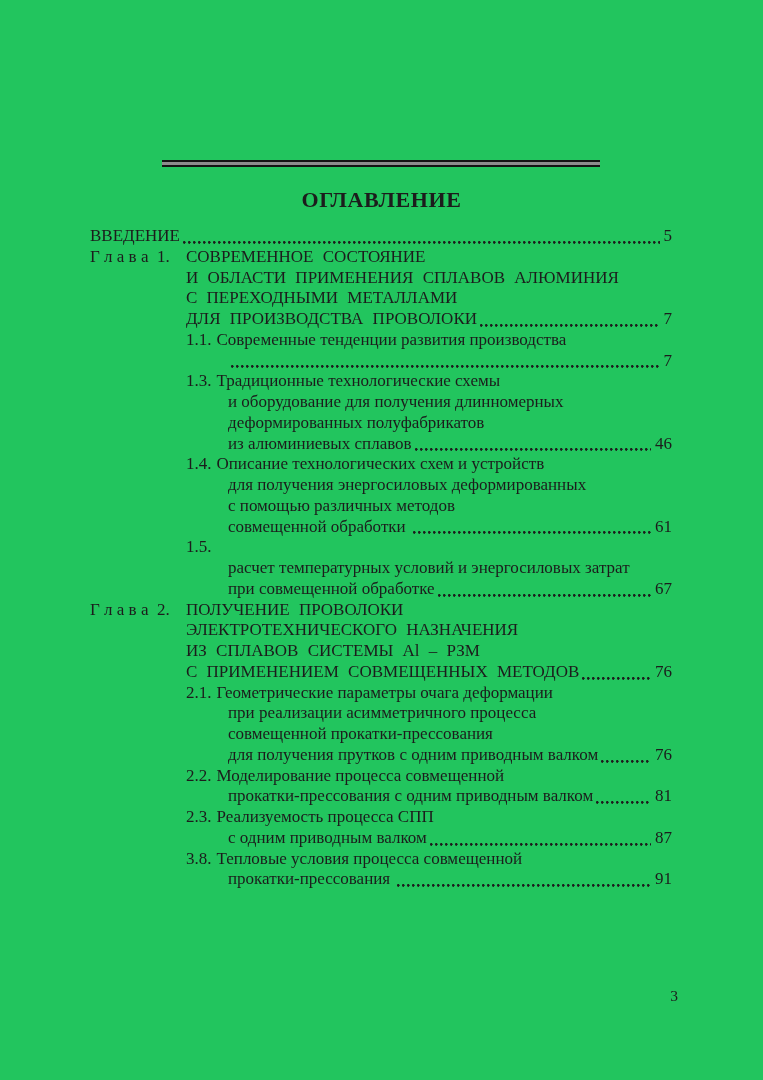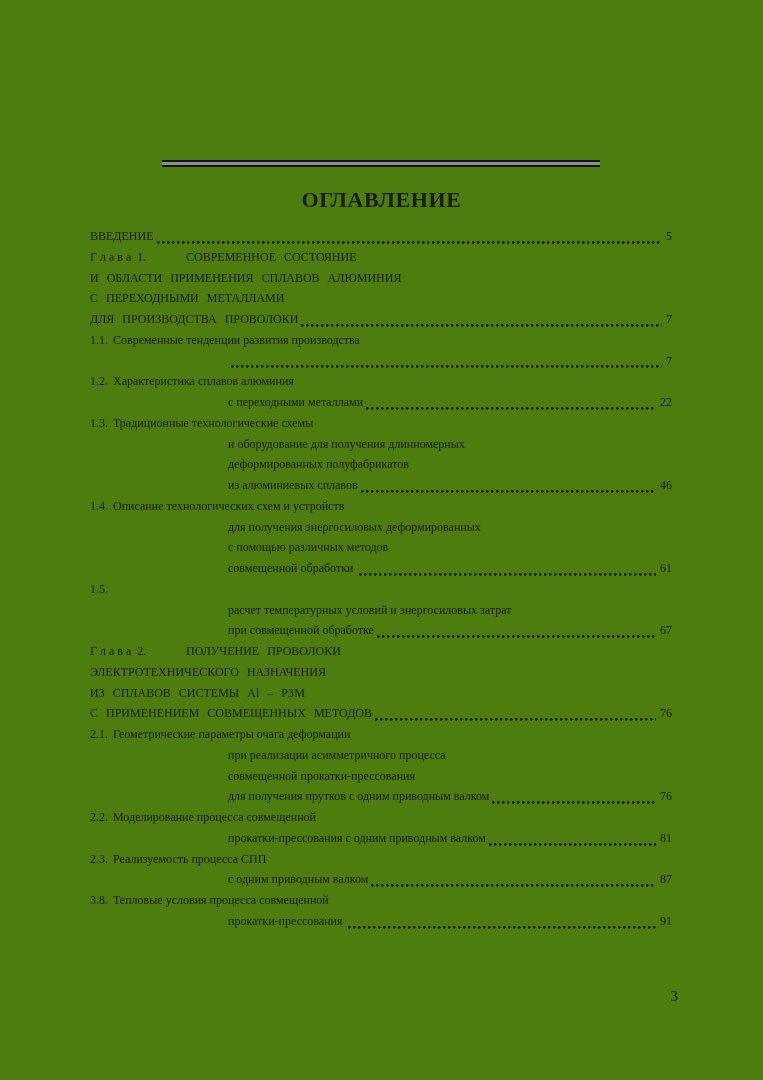--- a/index.html
+++ b/index.html
@@ -4,21 +4,21 @@
 <style>
   html, body { margin: 0; padding: 0; }
   body {
     width: 763px; height: 1080px;
     background: #ffffff;
     font-family: "Liberation Serif", "DejaVu Serif", serif;
     color: #1c1c1c;
     position: relative;
     overflow: hidden;
   }
-  .page { position: absolute; inset: 0; background: #4d7c0f; }
+  .page { position: absolute; inset: 0; background: #22c55e; }
 
   .rule {
     position: absolute;
     left: 162px; top: 160px;
     width: 438px; height: 7px;
     border-top: 2.6px solid #141414;
     border-bottom: 2.6px solid #141414;
     background: #8d8d8d;
     box-sizing: border-box;
   }
@@ -30,33 +30,33 @@
     text-align: center;
     font-size: 22px;
     font-weight: 700;
     letter-spacing: 0.6px;
   }
 
   .toc {
     position: absolute;
     left: 90px; top: 226px;
     width: 582px;
-    font-size: 12px;
+    font-size: 17px;
   }
   .entry { margin: 0; }
   .line {
     display: flex;
     align-items: baseline;
     height: 20.75px;
     line-height: 20.75px;
     white-space: pre;
   }
   .caps { word-spacing: 5px; }
   .ch-label { flex: none; width: 96px; }
-  .indent-1 { }
+  .indent-1 { margin-left: 96px; }
   .indent-2 { margin-left: 138px; }
   .num { flex: none; margin-right: 5px; }
   .txt { flex: none; }
   .leader { flex: 1 1 auto; min-width: 10px; position: relative; align-self: stretch; }
   .leader::after {
     content: "";
     position: absolute;
     left: 3px; right: 4px; bottom: 3px;
     height: 3px;
     background-image: radial-gradient(circle at 1.3px 1.4px, #1d1d1d 1.05px, rgba(0,0,0,0) 1.6px);
@@ -83,24 +83,20 @@
       </div>
       <div class="entry">
         <div class="line"><span class="ch-label">Г л а в а  1.</span><span class="txt caps">СОВРЕМЕННОЕ СОСТОЯНИЕ</span></div>
         <div class="line indent-1"><span class="txt caps">И ОБЛАСТИ ПРИМЕНЕНИЯ СПЛАВОВ АЛЮМИНИЯ</span></div>
         <div class="line indent-1"><span class="txt caps">С ПЕРЕХОДНЫМИ МЕТАЛЛАМИ</span></div>
         <div class="line indent-1"><span class="txt caps">ДЛЯ ПРОИЗВОДСТВА ПРОВОЛОКИ</span><span class="leader"></span><span class="pageno">7</span></div>
       </div>
       <div class="entry">
         <div class="line indent-1"><span class="num">1.1.</span><span class="txt">Современные тенденции развития производства</span></div>
         <div class="line indent-2"><span class="leader"></span><span class="pageno">7</span></div>
-      </div>
-      <div class="entry">
-        <div class="line indent-1"><span class="num">1.2.</span><span class="txt">Характеристика сплавов алюминия</span></div>
-        <div class="line indent-2"><span class="txt">с переходными металлами</span><span class="leader"></span><span class="pageno">22</span></div>
       </div>
       <div class="entry">
         <div class="line indent-1"><span class="num">1.3.</span><span class="txt">Традиционные технологические схемы</span></div>
         <div class="line indent-2"><span class="txt">и оборудование для получения длинномерных</span></div>
         <div class="line indent-2"><span class="txt">деформированных полуфабрикатов</span></div>
         <div class="line indent-2"><span class="txt">из алюминиевых сплавов</span><span class="leader"></span><span class="pageno">46</span></div>
       </div>
       <div class="entry">
         <div class="line indent-1"><span class="num">1.4.</span><span class="txt">Описание технологических схем и устройств</span></div>
         <div class="line indent-2"><span class="txt">для получения энергосиловых деформированных</span></div>

